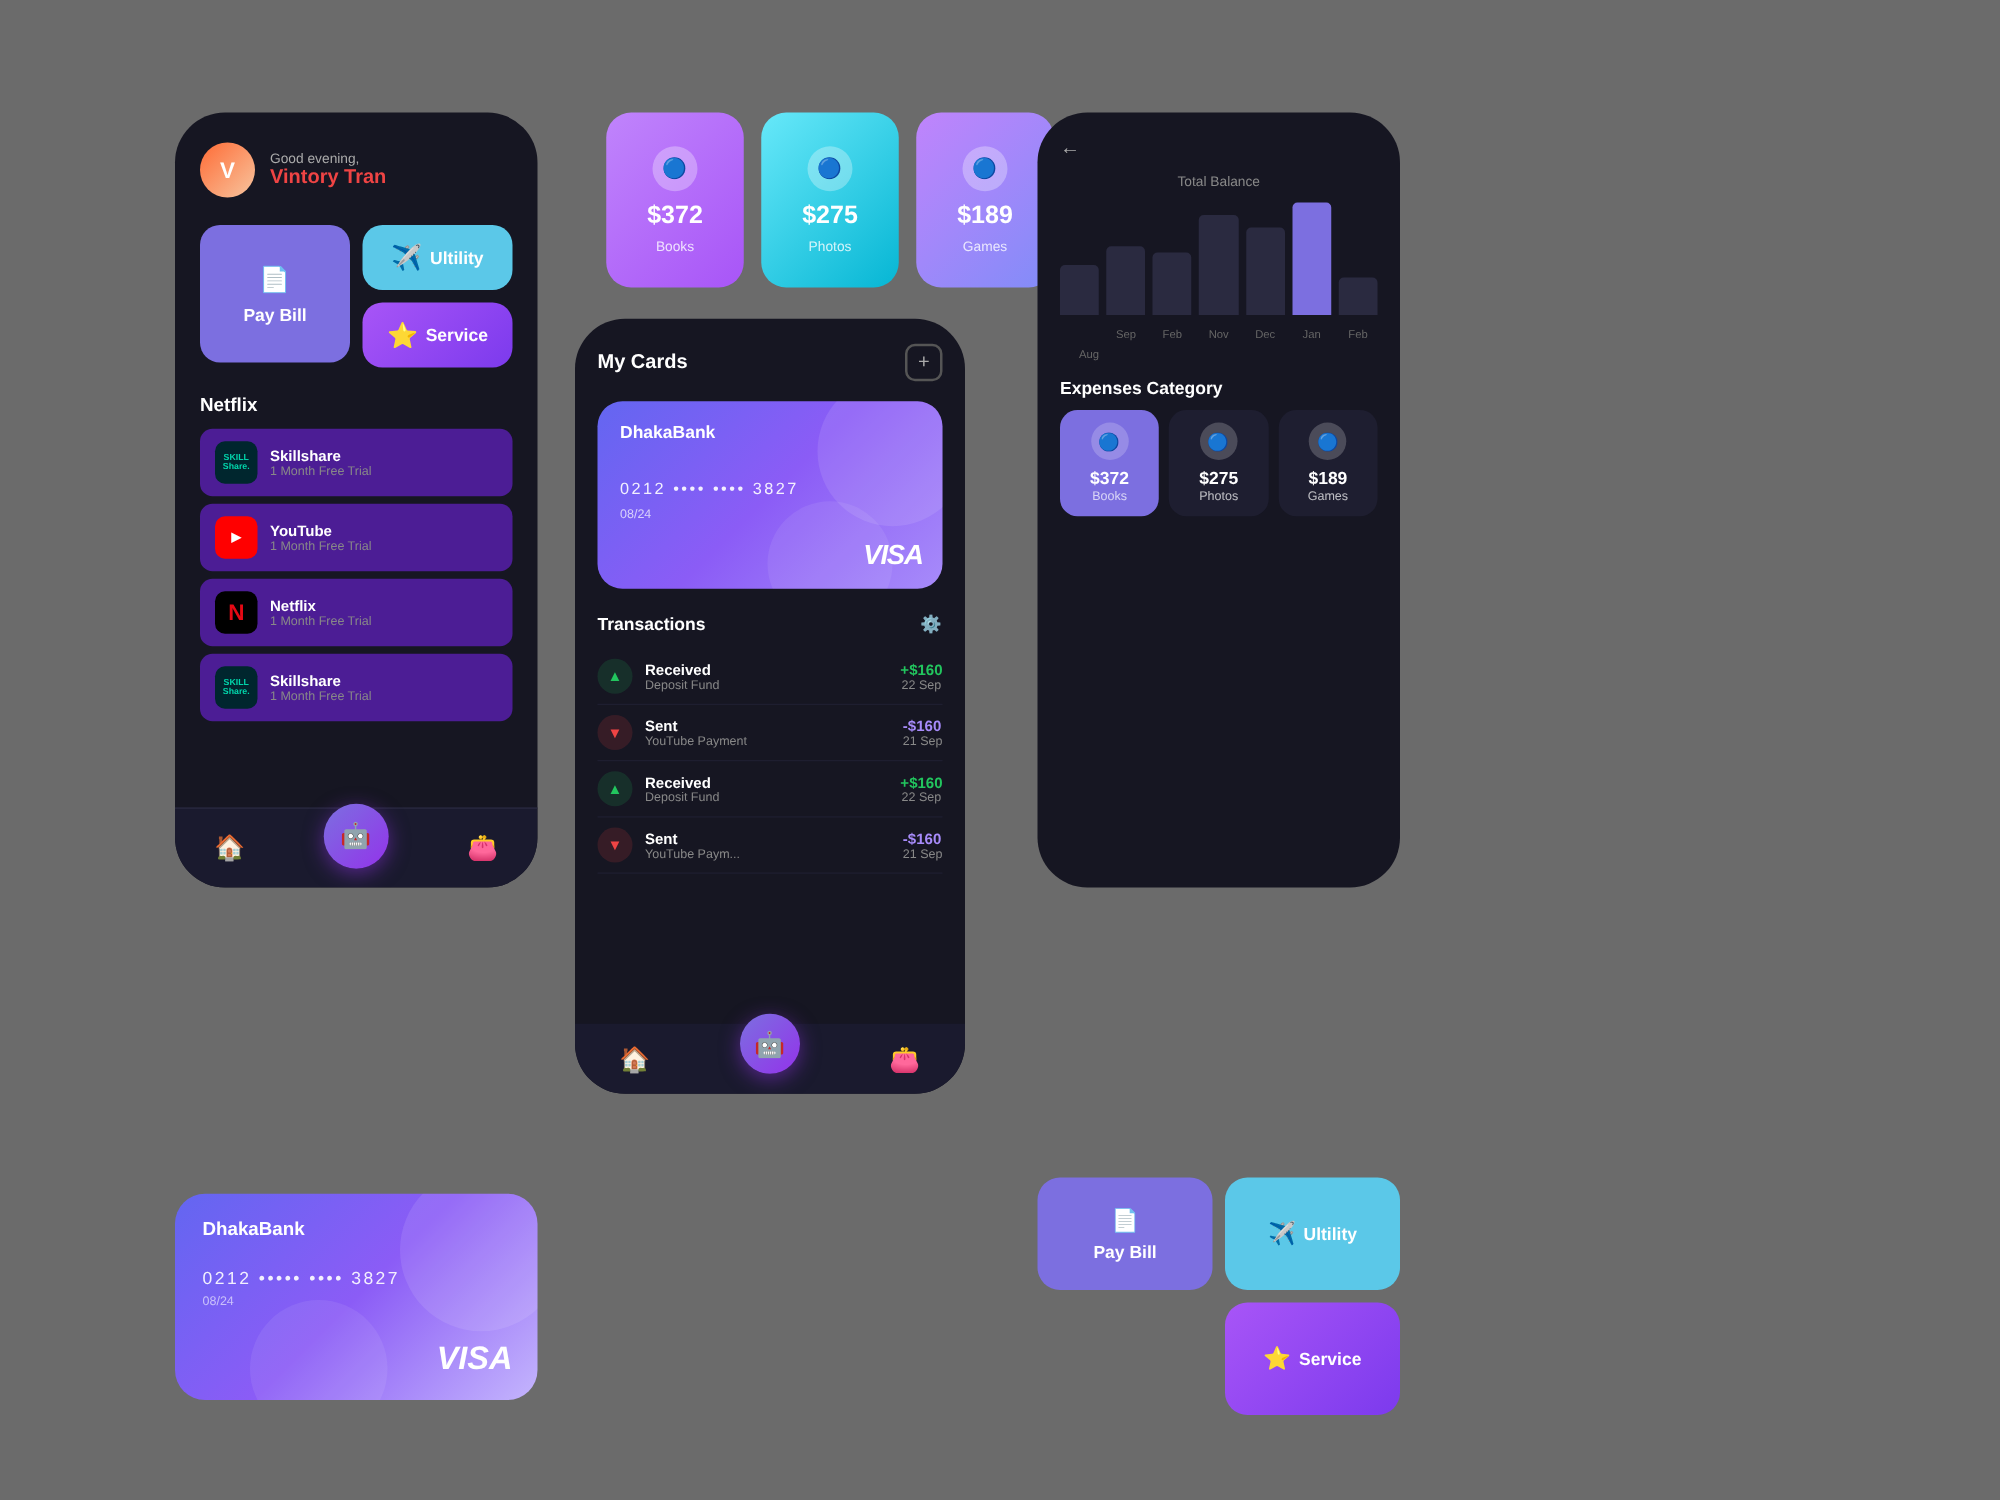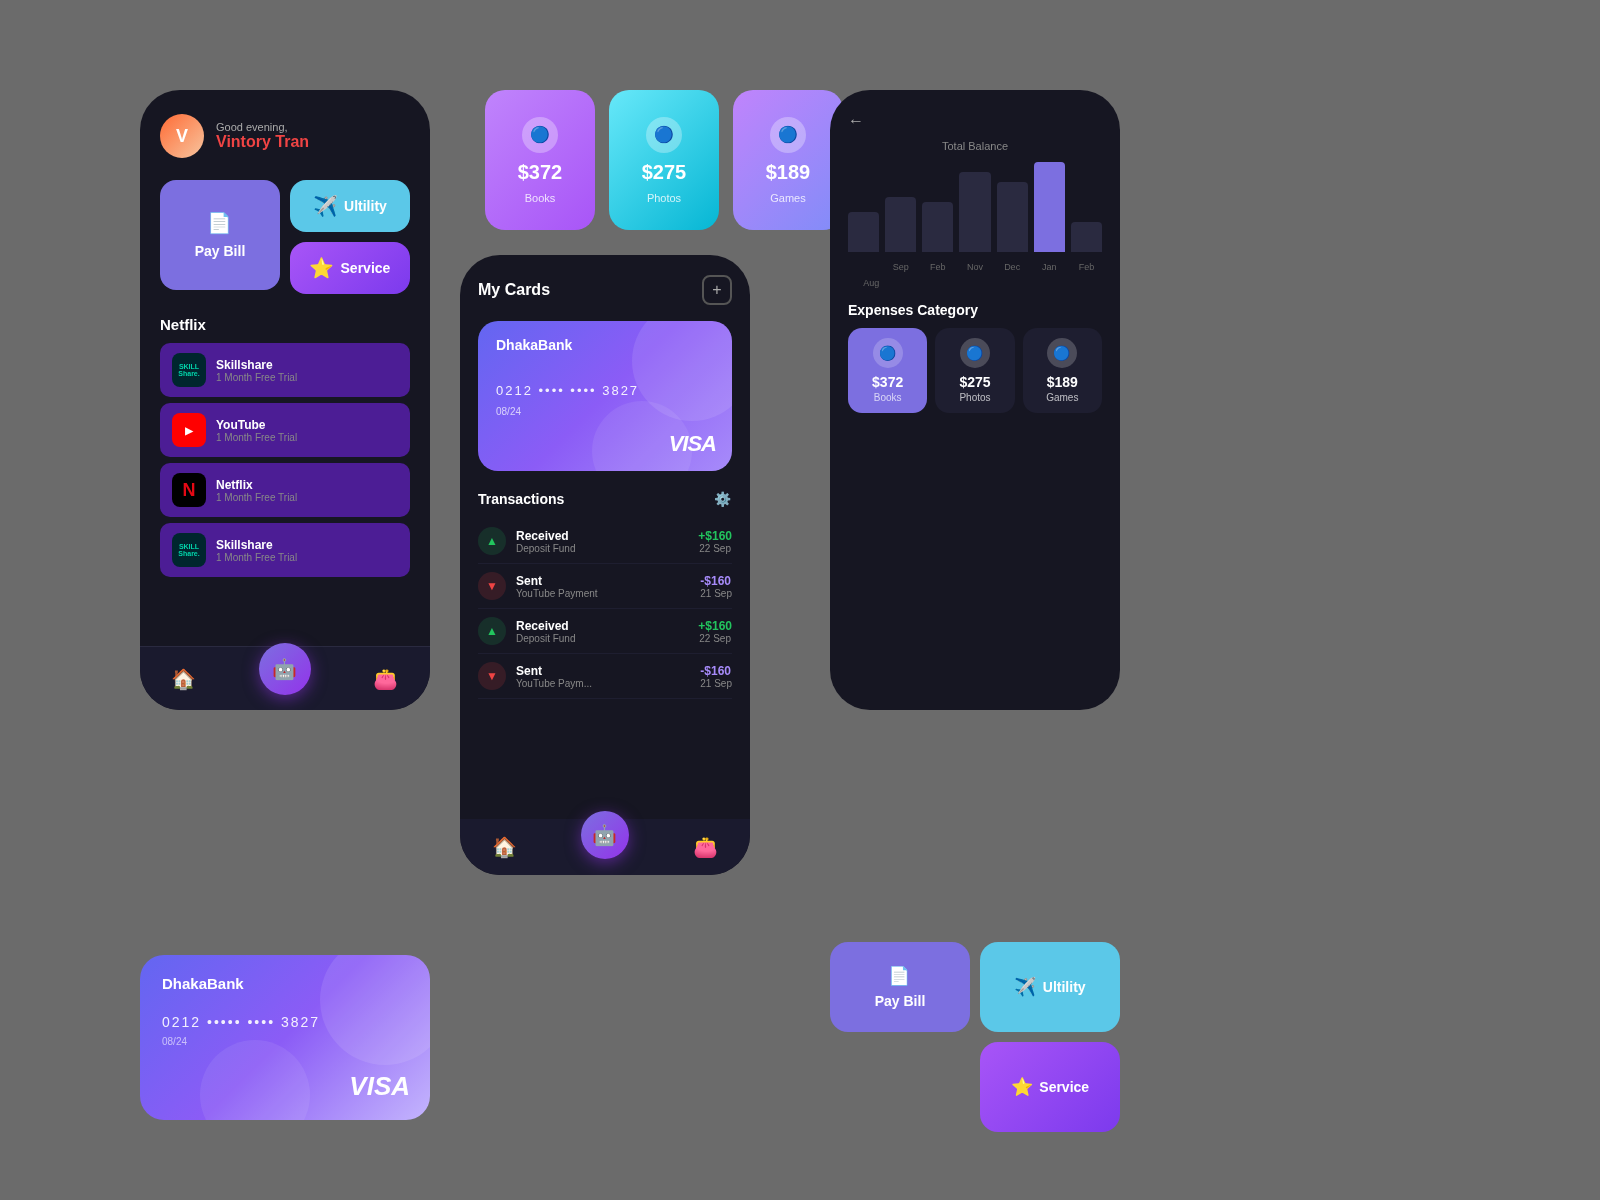--- a/index.html
+++ b/index.html
@@ -164,21 +164,21 @@
       background: rgba(255,255,255,0.3);
       border-radius: 50%;
       display: flex; align-items: center; justify-content: center;
       font-size: 16px; color: white;
     }
     .mini-card-amount { font-size: 20px; font-weight: 700; color: white; }
     .mini-card-label { font-size: 11px; color: rgba(255,255,255,0.8); }
 
     
     .phone-center {
-      width: 290px;
+      width: 312px;
       height: 620px;
       top: 255px;
       left: 460px;
       background: #161622;
       padding: 20px 18px 0;
     }
 
     .my-cards-header {
       display: flex;
       align-items: center;

